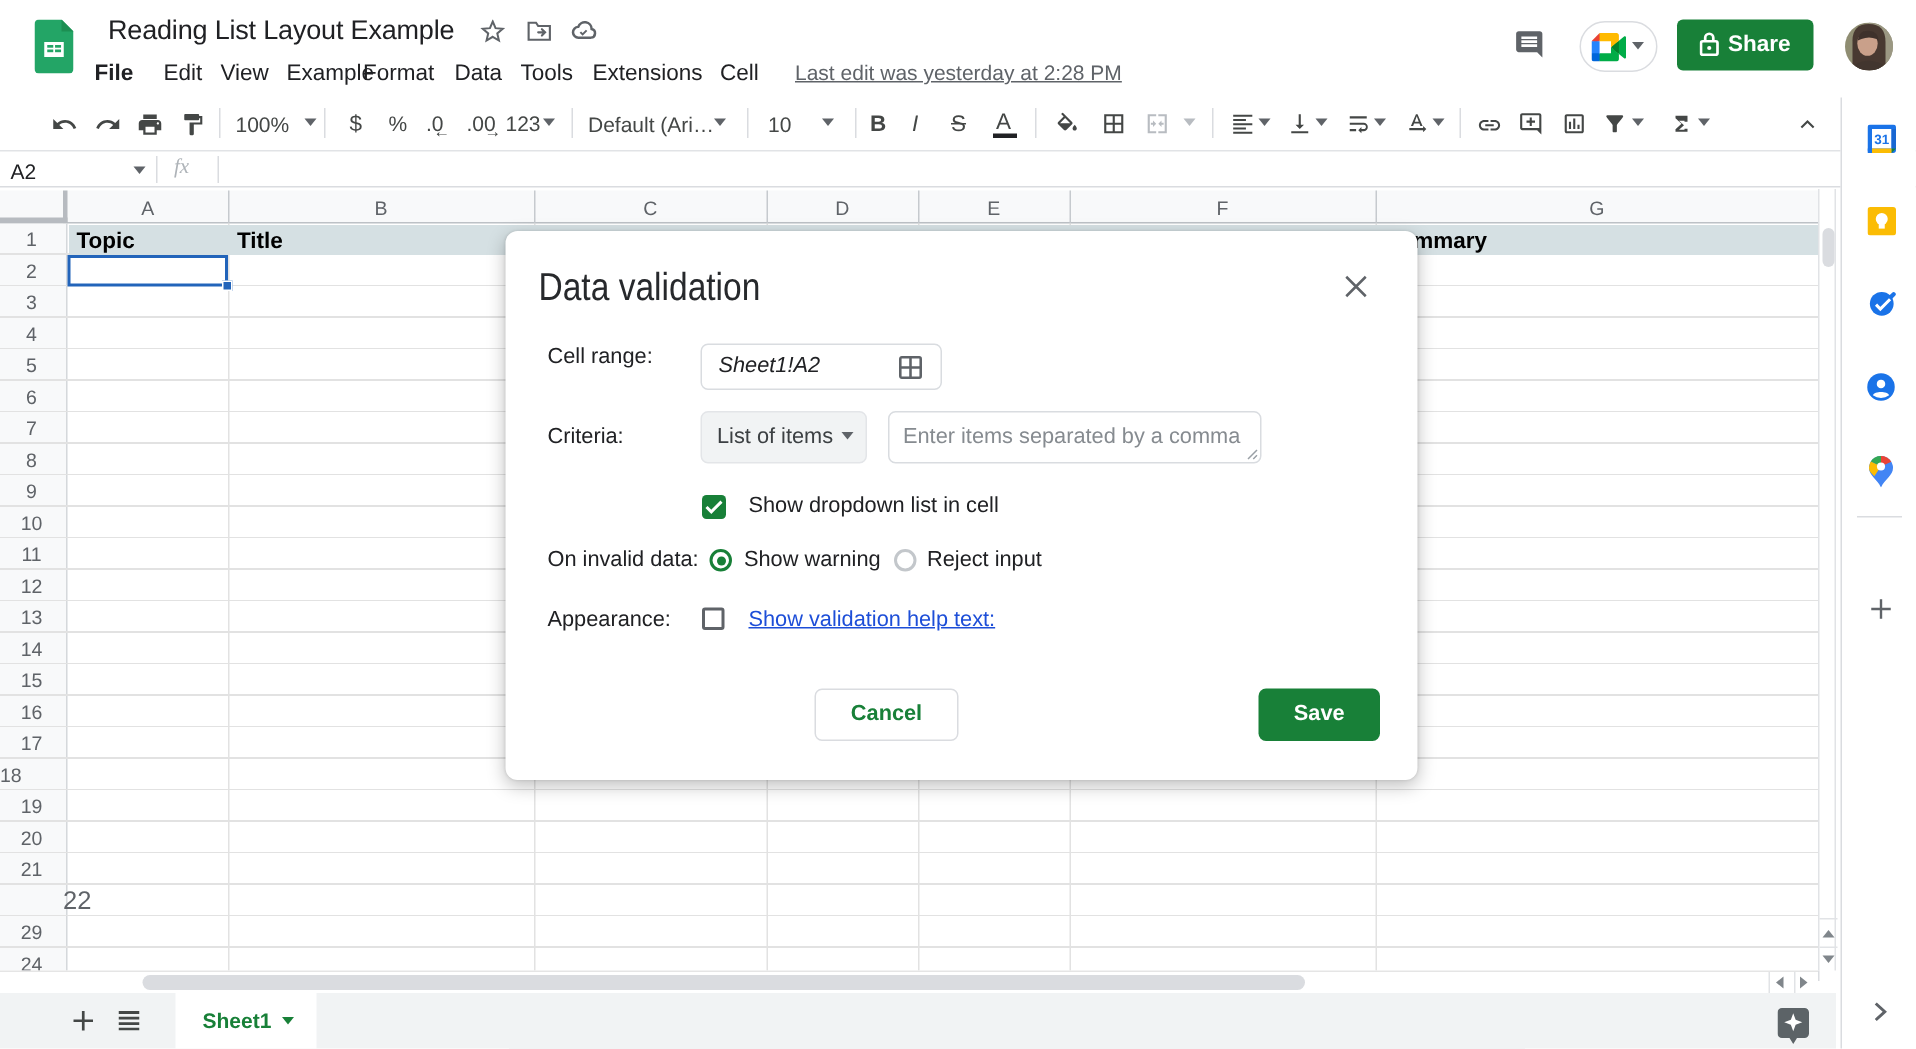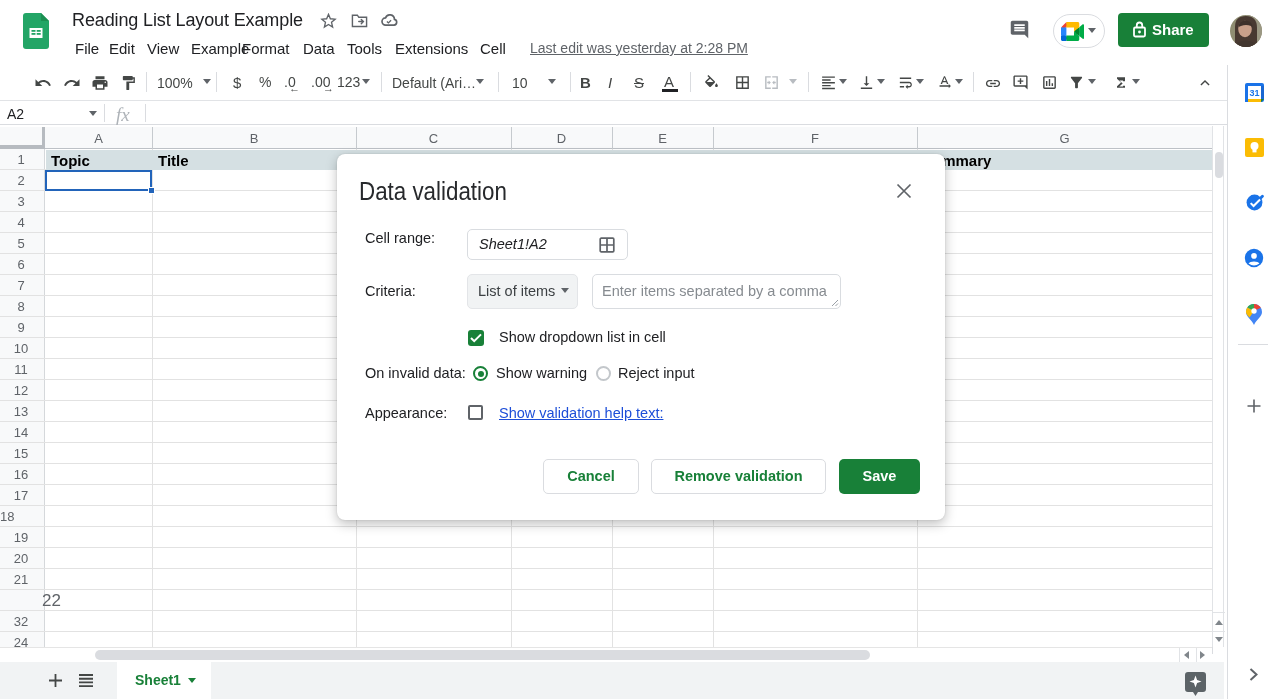--- a/index.html
+++ b/index.html
@@ -35,21 +35,21 @@
     <path d="M2 3 h7 l2 3 h11 v13 H2 z"></path>
     <path d="M11 12 h6 M14.5 9 l3 3 -3 3" stroke-linecap="round"></path>
   </svg>
 
   <svg class="abs" style="left:379px;top:13px;" width="20" height="15" viewBox="0 0 24 17" fill="none" stroke="#5f6368" stroke-width="2">
     <path d="M18.5 7.1 A5.5 5.5 0 0 0 7.8 5.4 A4.3 4.3 0 0 0 8 14 h10 a3.5 3.5 0 0 0 .5 -6.9 z"></path>
     <path d="M9.5 9.6 l1.8 1.8 3.2-3.2" stroke-width="1.6"></path>
   </svg>
 
   <div class="abs" style="top:40px;left:0;width:1000px;height:20px;font-size:15px;color:#202124;">
-    <span class="abs" style="left:75px;">File</span>
+    <span class="abs" style="left:63px;font-weight:bold;">File</span>
     <span class="abs" style="left:109px;">Edit</span>
     <span class="abs" style="left:147px;">View</span>
     <span class="abs" style="left:191px;">Example</span>
     <span class="abs" style="left:242px;">Format</span>
     <span class="abs" style="left:303px;">Data</span>
     <span class="abs" style="left:347px;">Tools</span>
     <span class="abs" style="left:395px;">Extensions</span>
     <span class="abs" style="left:480px;">Cell</span>
     <span class="abs" style="left:530px;color:#5f6368;font-size:14px;text-decoration:underline;">Last edit was yesterday at 2:28 PM</span>
   </div>
@@ -195,21 +195,21 @@
 
   <svg class="ic" style="left:1198px;top:76px;" width="14" height="14" viewBox="0 0 24 24" fill="none" stroke="#444746" stroke-width="2.4">
     <path d="M5 15.5 L12 8.5 L19 15.5"></path>
   </svg>
 </div>
 
 <div class="abs" style="left:0;top:100px;width:1277px;height:25px;background:#fff;border-top:1px solid #e1e3e6;border-bottom:1px solid #dadce0;">
   <div class="abs" style="left:7px;top:5px;font-size:14px;color:#202124;">A2</div>
   <div class="car" style="left:89px;top:10px;border-left-width:4px;border-right-width:4px;"></div>
   <div class="abs" style="left:104px;top:3px;width:1px;height:18px;background:#dadce0;"></div>
-  <div class="abs" style="left:116px;top:3px;font-size:19px;color:#aeb3b8;font-style:italic;font-family:'Liberation Serif',serif;">fx</div>
+  <div class="abs" style="left:116px;top:3px;font-size:14px;color:#aeb3b8;font-style:italic;font-family:'Liberation Serif',serif;">fx</div>
   <div class="abs" style="left:145px;top:3px;width:1px;height:18px;background:#dadce0;"></div>
 </div>
 
 <div class="abs" id="grid" style="left:0;top:126px;width:1224px;height:536px;background:#fff;overflow:hidden;">
 
   <div class="abs" style="left:0;top:1px;width:1212px;height:22px;background:#f8f9fa;border-bottom:1px solid #bdc1c6;"></div>
 
   <div class="abs" style="left:42px;top:1px;width:3px;height:22px;background:#b7bbc0;"></div>
   <div class="abs" style="left:0;top:19px;width:45px;height:4px;background:#b7bbc0;"></div>
 
@@ -262,21 +262,21 @@
 <div class="abs" style="left:0;top:275px;width:42px;height:21px;text-align:center;line-height:21px;font-size:13px;color:#5f6368;">13</div>
 <div class="abs" style="left:0;top:296px;width:42px;height:21px;text-align:center;line-height:21px;font-size:13px;color:#5f6368;">14</div>
 <div class="abs" style="left:0;top:317px;width:42px;height:21px;text-align:center;line-height:21px;font-size:13px;color:#5f6368;">15</div>
 <div class="abs" style="left:0;top:338px;width:42px;height:21px;text-align:center;line-height:21px;font-size:13px;color:#5f6368;">16</div>
 <div class="abs" style="left:0;top:359px;width:42px;height:21px;text-align:center;line-height:21px;font-size:13px;color:#5f6368;">17</div>
 <div class="abs" style="left:0;top:380px;width:42px;height:21px;text-align:left;line-height:21px;font-size:13px;color:#5f6368;">18</div>
 <div class="abs" style="left:0;top:401px;width:42px;height:21px;text-align:center;line-height:21px;font-size:13px;color:#5f6368;">19</div>
 <div class="abs" style="left:0;top:422px;width:42px;height:21px;text-align:center;line-height:21px;font-size:13px;color:#5f6368;">20</div>
 <div class="abs" style="left:0;top:443px;width:42px;height:21px;text-align:center;line-height:21px;font-size:13px;color:#5f6368;">21</div>
 <div class="abs" style="left:0;top:464px;width:42px;height:21px;text-align:center;line-height:21px;font-size:17px;color:#5f6368;padding-left:42px;">22</div>
-<div class="abs" style="left:0;top:485px;width:42px;height:21px;text-align:center;line-height:21px;font-size:13px;color:#5f6368;">32</div>
+<div class="abs" style="left:0;top:485px;width:42px;height:21px;text-align:center;line-height:21px;font-size:13px;color:#5f6368;">29</div>
 <div class="abs" style="left:0;top:506px;width:42px;height:21px;text-align:center;line-height:21px;font-size:13px;color:#5f6368;">24</div>
 </div>
 
   <div class="abs" style="left:45px;top:44px;width:107px;height:21px;border:2px solid #2264ba;"></div>
   <div class="abs" style="left:148px;top:61px;width:7px;height:7px;background:#2264ba;border:1px solid #fff;"></div>
 </div>
 
 <div class="abs" style="left:1212px;top:126px;width:12px;height:521px;background:#fff;border-left:1px solid #e1e3e6;border-right:1px solid #e1e3e6;">
   <div class="abs" style="left:2px;top:26px;width:8px;height:26px;background:#dadce0;border-radius:4px;"></div>
   <div class="abs" style="left:0;top:486px;width:12px;height:1px;background:#e1e3e6;"></div>
@@ -394,17 +394,15 @@
   <div class="abs" style="left:159px;top:211px;font-size:14.5px;color:#202124;">Show warning</div>
   <div class="abs" style="left:259px;top:212px;width:15px;height:15px;border:2px solid #c3c7cb;border-radius:50%;"></div>
   <div class="abs" style="left:281px;top:211px;font-size:14.5px;color:#202124;">Reject input</div>
 
   <div class="abs" style="left:28px;top:251px;font-size:14.5px;color:#202124;">Appearance:</div>
   <div class="abs" style="left:131px;top:251px;width:15px;height:15px;border:2px solid #5f6368;border-radius:2px;"></div>
   <div class="abs" style="left:162px;top:251px;font-size:14.5px;color:#1d4ed8;text-decoration:underline;">Show validation help text:</div>
 
   <div class="abs" style="left:206px;top:305px;width:96px;height:35px;border:1px solid #dadce0;border-radius:5px;
     font-size:14.5px;font-weight:bold;color:#188038;text-align:center;line-height:33px;">Cancel</div>
-  <div class="abs" style="left:314px;top:305px;width:175px;height:35px;border:1px solid #dadce0;border-radius:5px;
-    font-size:14.5px;font-weight:bold;color:#188038;text-align:center;line-height:33px;">Remove validation</div>
   <div class="abs" style="left:502px;top:305px;width:81px;height:35px;background:#188038;border-radius:5px;
     font-size:14.5px;font-weight:bold;color:#fff;text-align:center;line-height:35px;">Save</div>
 </div>
 
 </body></html>

